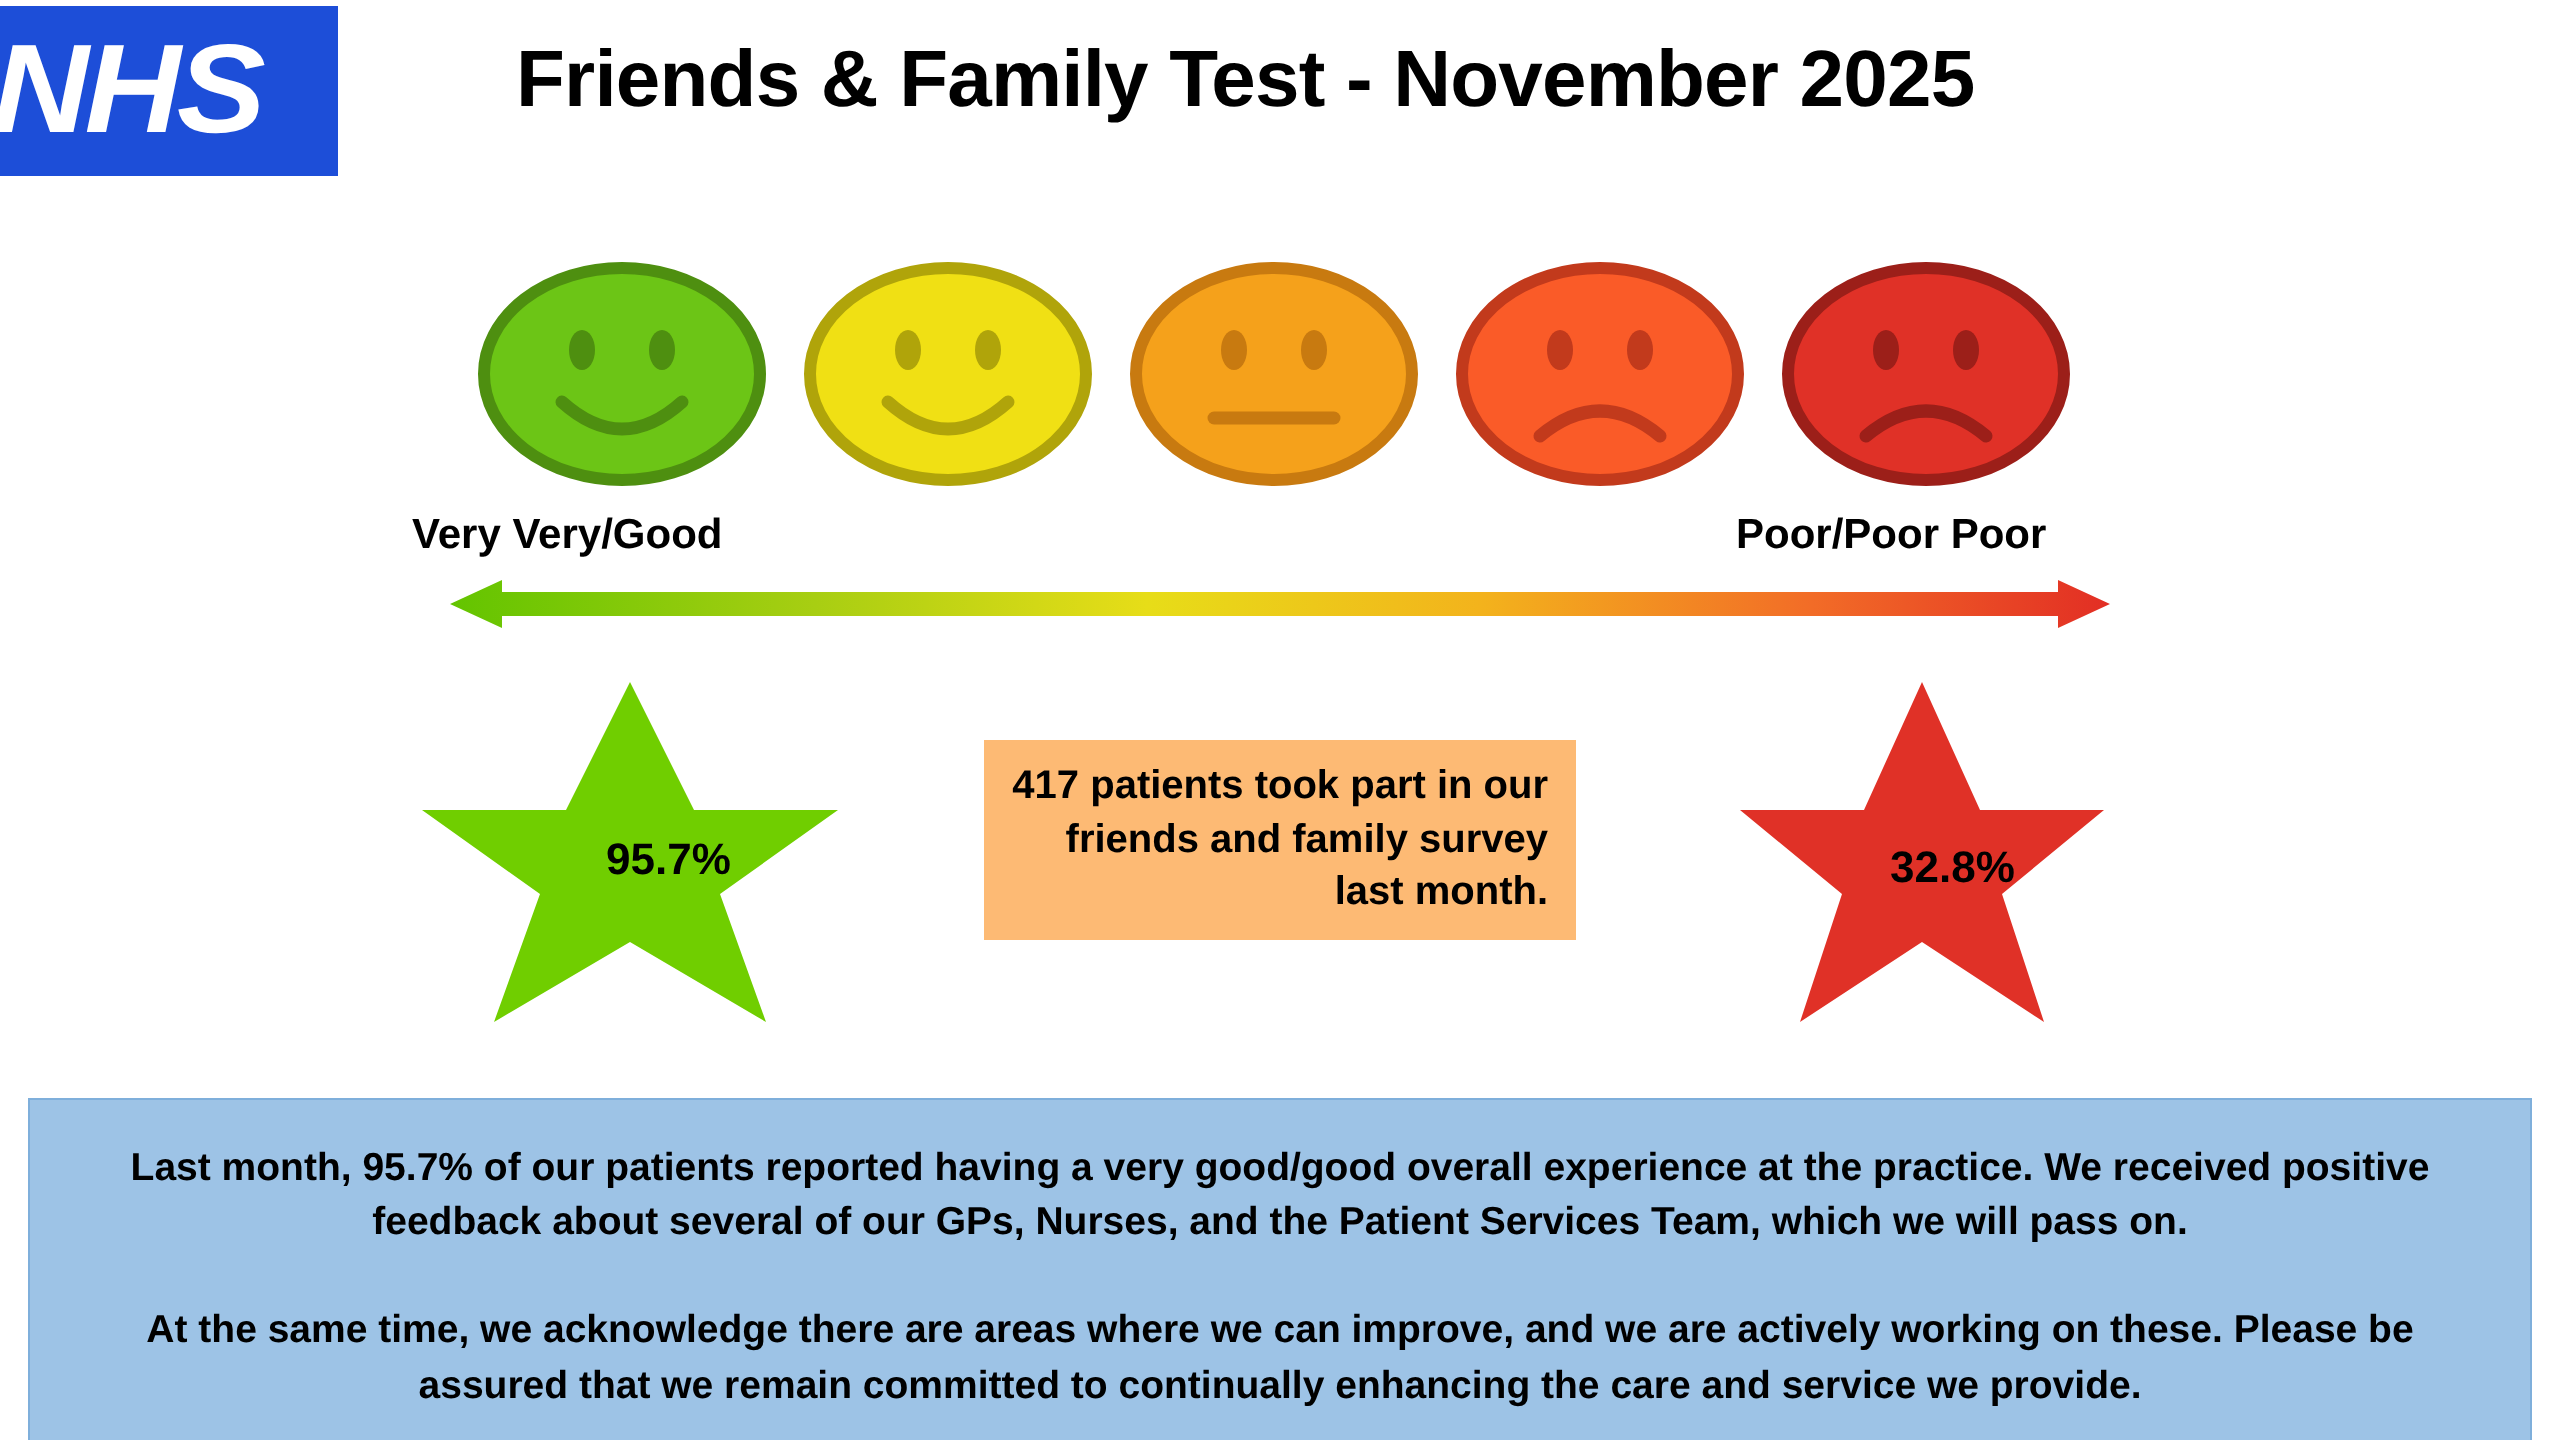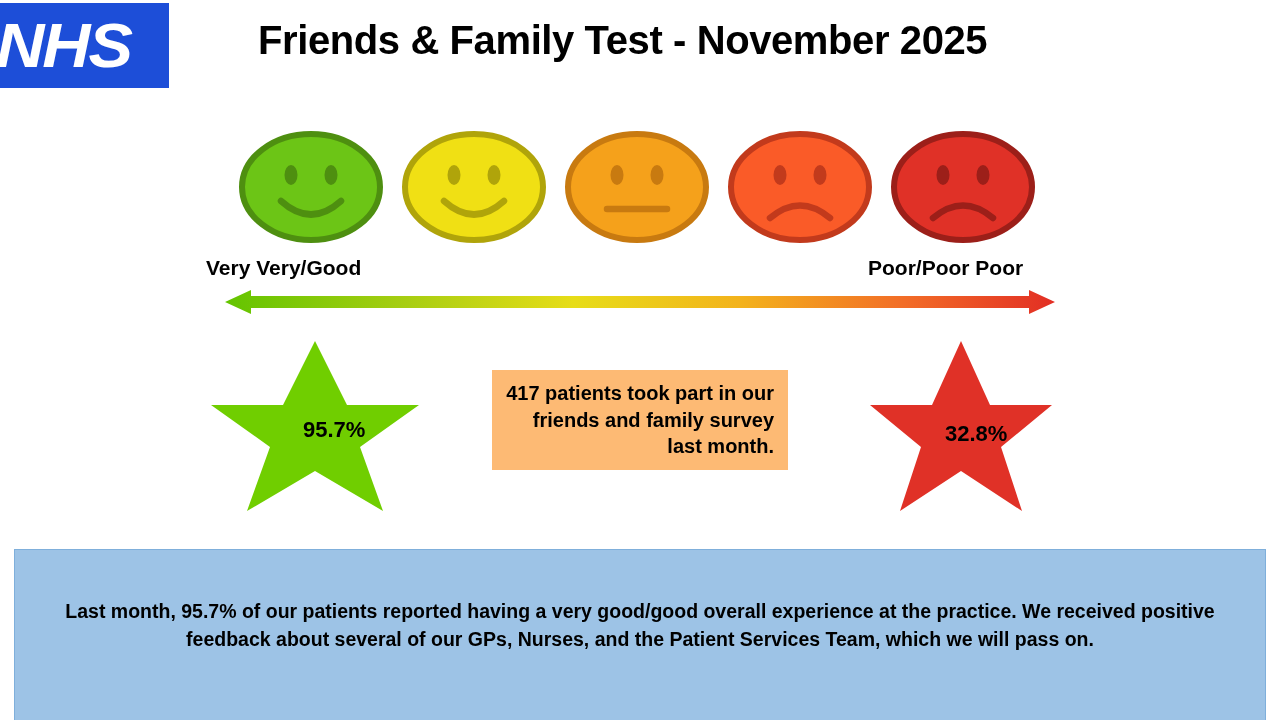--- a/index.html
+++ b/index.html
@@ -241,13 +241,14 @@
 <div class="star-wrap star-red">
   <svg viewBox="0 0 188 178" xmlns="http://www.w3.org/2000/svg">
     <polygon points="94,4 123,68 185,68 134,110 155,174 94,134 33,174 54,110 3,68 65,68" fill="#E03127"></polygon>
   </svg>
   <span class="star-value">32.8%</span>
 </div>
 
 <div class="bottom-panel">
   <p class="panel-para">Last month, 95.7% of our patients reported having a very good/good overall experience at the practice. We received positive feedback about several of our GPs, Nurses, and the Patient Services Team, which we will pass on.</p>
   <div class="panel-gap"></div>
+  <p class="panel-para">At the same time, we acknowledge there are areas where we can improve, and we are actively working on these. Please be assured that we remain committed to continually enhancing the care and service we provide.</p>
 </div>
 
 </body></html>

